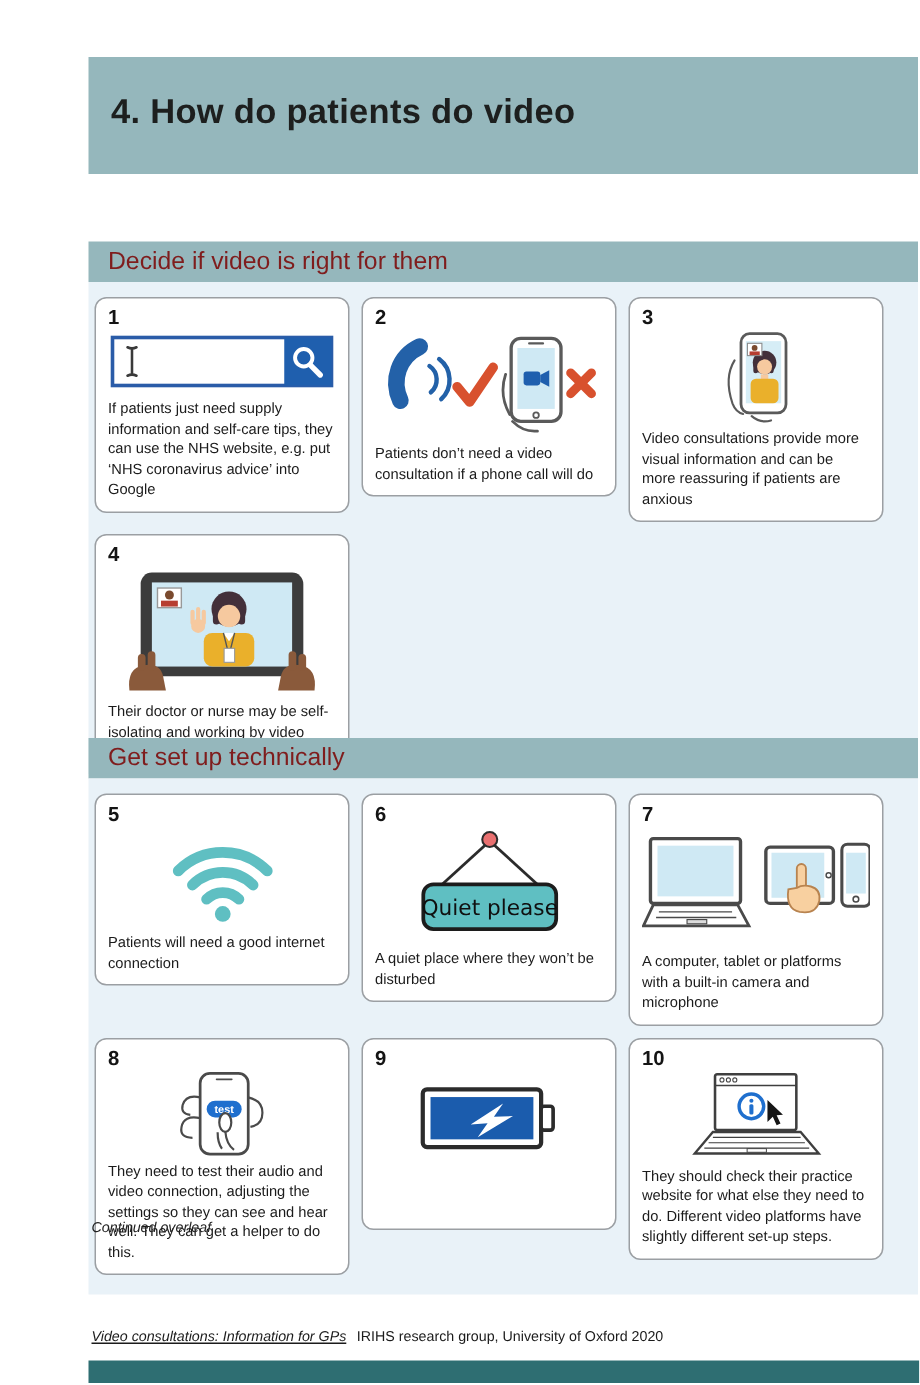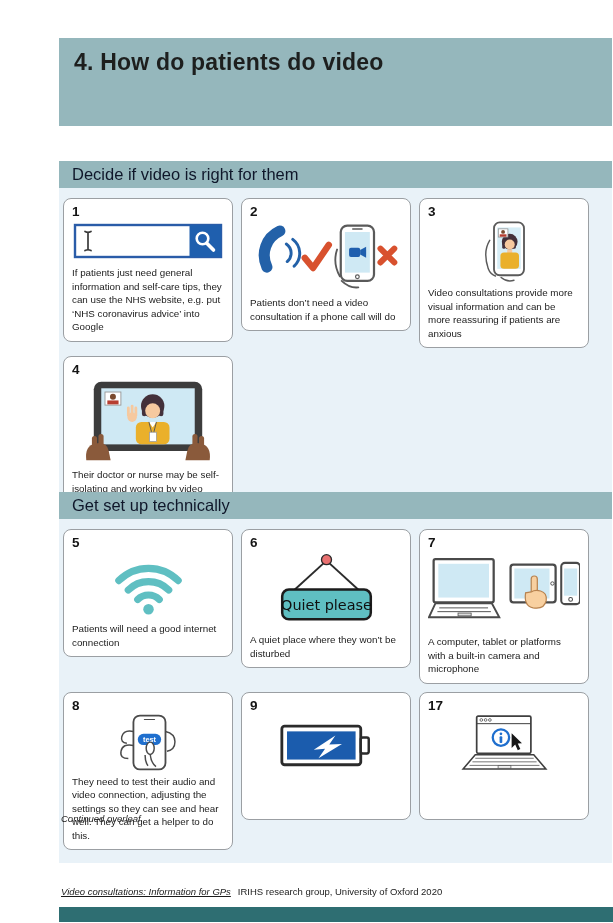--- a/index.html
+++ b/index.html
@@ -1,30 +1,30 @@
 <!DOCTYPE html>
 <html style="--band: #95b7bc; --panel: #e9f2f8; --teal: #5fbfc2; --blue: #1f5fae; --red: #d8512e; --screen: #cfe9f4; --bar: #2e6e72; --ink: #1e2022;"><head>
 <meta charset="utf-8">
 <style>
   html,body{margin:0;padding:0;background:#fff;}
   .page{position:relative;width:613px;height:923px;background:#fff;overflow:hidden;
         font-family:"Liberation Sans",sans-serif;color:var(--ink,#1e2022);}
 
   
-  .title-band{position:absolute;left:59px;right:1px;top:38px;height:88px;
-              background:var(--band,#95b7bc);box-sizing:border-box;padding:9px 10px 0 15px;}
+  .title-band{position:absolute;left:59px;right:1px;top:38px;height:78px;
+              background:var(--band,#95b7bc);box-sizing:border-box;padding:21px 10px 0 15px;}
   .page-title{font-size:23px;font-weight:bold;line-height:1.32;color:#1d1f1e;letter-spacing:.2px;}
   .title-line2{padding-left:28px;}
 
   
   .section{position:absolute;left:59px;right:1px;}
   .section-1{top:161px;}
   .section-2{top:492px;}
   .section-heading{height:27px;background:var(--band,#95b7bc);display:flex;align-items:center;
-                   padding-left:13px;font-size:16.5px;color:#0f172a;}
+                   padding-left:13px;font-size:16.5px;color:#7f1d1d;}
   .section-body{background:var(--panel,#e9f2f8);padding:10px 4px 13px;display:grid;
                 grid-template-columns:repeat(3,170px);gap:8px;align-items:start;}
   .card{background:#fff;border:1px solid #9b9fa3;border-radius:8px;box-sizing:border-box;
         padding:5px 8px 7px;display:flex;flex-direction:column;min-height:115px;}
   .card.tall{min-height:128px;}
   .card-number{font-weight:bold;font-size:13.5px;color:#141414;}
   .card-art{display:flex;justify-content:center;align-items:flex-end;margin:1px 0 4px;}
   .card-text{font-size:9.8px;line-height:1.38;color:#1b1b1b;margin-top:auto;}
 
   
@@ -55,21 +55,21 @@
             <rect x="2" y="5" width="146" height="32" fill="#fff" stroke="#2a5ca8" stroke-width="2.4"></rect>
             <rect x="116.5" y="5" width="31.5" height="32" fill="#1f5fae"></rect>
             <circle cx="129.5" cy="18.5" r="5.8" fill="none" stroke="#fff" stroke-width="2.6"></circle>
             <line x1="133.8" y1="23.2" x2="140.5" y2="30" stroke="#fff" stroke-width="3.6" stroke-linecap="round"></line>
             <g stroke="#3a3a3a" stroke-width="1.7" stroke-linecap="round" fill="none">
               <line x1="15" y1="12.5" x2="15" y2="29.5"></line>
               <path d="M12 11.5 q3 1.5 6 0 M12 30.5 q3 -1.5 6 0"></path>
             </g>
           </svg>
         </div>
-        <div class="card-text">If patients just need general information and self-care tips, they can use the NHS website, e.g. put ‘NHS coronavirus advice’ into Google</div>
+        <div class="card-text">If patients just need supply information and self-care tips, they can use the NHS website, e.g. put ‘NHS coronavirus advice’ into Google</div>
       </div>
 
       <div class="card">
         <div class="card-number">2</div>
         <div class="card-art">
           <svg width="150" height="72" viewBox="0 0 160 78">
             <path d="M30 12 C15 19 9 36 16 51" stroke="#2361a8" stroke-width="12" fill="none" stroke-linecap="round"></path>
             <path d="M37 26 a12 12 0 0 1 1 19" stroke="#2361a8" stroke-width="3.2" fill="none" stroke-linecap="round"></path>
             <path d="M44 21 a19 19 0 0 1 1.5 29" stroke="#2361a8" stroke-width="3.2" fill="none" stroke-linecap="round"></path>
             <path d="M57 41 l9 11 l17 -25" stroke="#d8512e" stroke-width="7" fill="none" stroke-linecap="round" stroke-linejoin="round"></path>
@@ -223,37 +223,38 @@
           <svg width="118" height="62" viewBox="0 0 124 66">
             <rect x="15" y="13" width="84" height="41" rx="3" fill="#fff" stroke="#2b2b2b" stroke-width="3"></rect>
             <rect x="20.5" y="18.5" width="73" height="30" fill="#1b5cad"></rect>
             <polygon points="49,38 72,23 65.5,32.5 79,32 54,47 61,37" fill="#fff"></polygon>
             <rect x="99" y="25" width="8.5" height="17" rx="2" fill="#fff" stroke="#2b2b2b" stroke-width="2.6"></rect>
           </svg>
         </div>
       </div>
 
       <div class="card tall">
-        <div class="card-number">17</div>
+        <div class="card-number">10</div>
         <div class="card-art">
           <svg width="107" height="60" viewBox="0 0 150 84">
             <rect x="36" y="3" width="76" height="52" rx="2" fill="#fff" stroke="#3f3f3f" stroke-width="2.4"></rect>
             <line x1="36" y1="13.5" x2="112" y2="13.5" stroke="#3f3f3f" stroke-width="1.4"></line>
             <circle cx="42.5" cy="8.3" r="1.9" fill="none" stroke="#3f3f3f" stroke-width="1"></circle>
             <circle cx="48.5" cy="8.3" r="1.9" fill="none" stroke="#3f3f3f" stroke-width="1"></circle>
             <circle cx="54.5" cy="8.3" r="1.9" fill="none" stroke="#3f3f3f" stroke-width="1"></circle>
             <circle cx="70" cy="33" r="11.5" fill="#fff" stroke="#1f6fce" stroke-width="3.2"></circle>
             <circle cx="70" cy="27.8" r="1.9" fill="#1f6fce"></circle>
             <rect x="68.1" y="31" width="3.8" height="9.5" rx="1.4" fill="#1f6fce"></rect>
             <polygon points="85,27 85,47.5 90,42.8 93.6,50.6 97.2,48.9 93.6,41.2 99.5,40.8" fill="#161616"></polygon>
             <path d="M17 77 h116 l-17 -20 h-82 z" fill="#fff" stroke="#3f3f3f" stroke-width="2.2"></path>
             <path d="M34 62 h82 M30 67 h90 M26 72 h98" stroke="#3f3f3f" stroke-width="1"></path>
             <rect x="66" y="72.5" width="18" height="3.4" fill="#fff" stroke="#3f3f3f" stroke-width="0.9"></rect>
           </svg>
         </div>
+        <div class="card-text">They should check their practice website for what else they need to do. Different video platforms have slightly different set-up steps.</div>
       </div>
 
     </div>
   </div>
 
   <div class="continued">Continued overleaf</div>
 
   <div class="credit">
     <span class="credit-italic">Video consultations: Information for GPs</span><span>IRIHS research group, University of Oxford 2020</span>
   </div>

